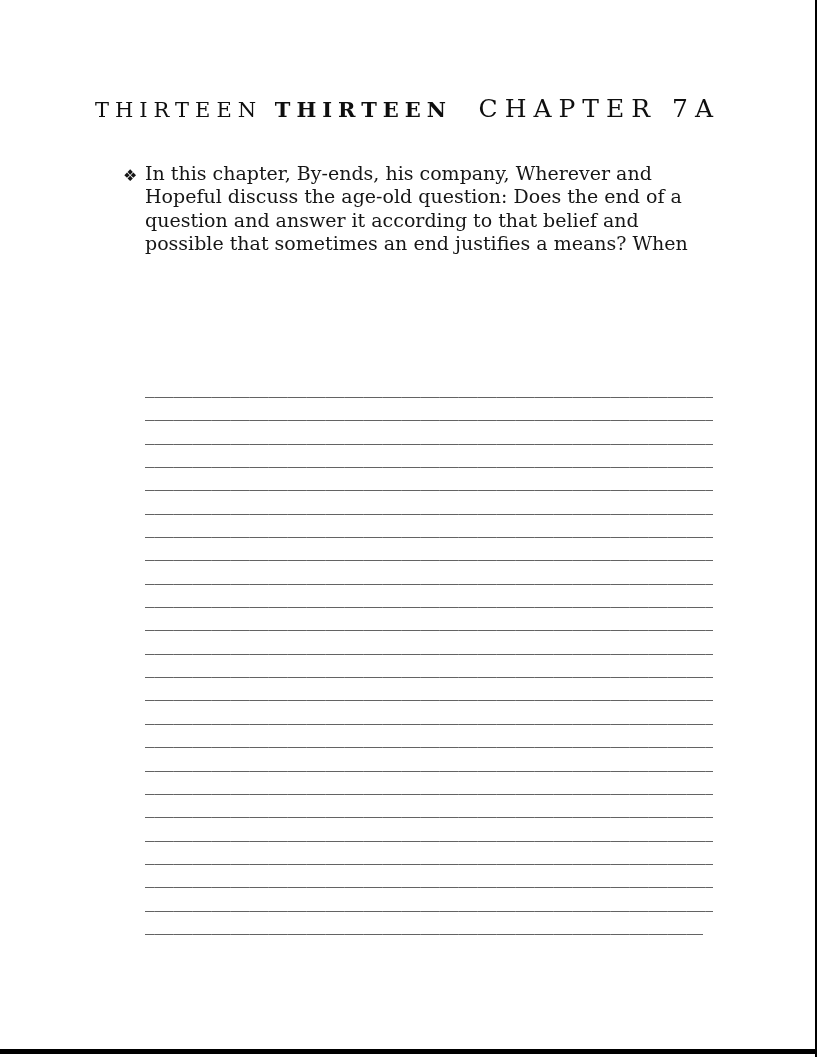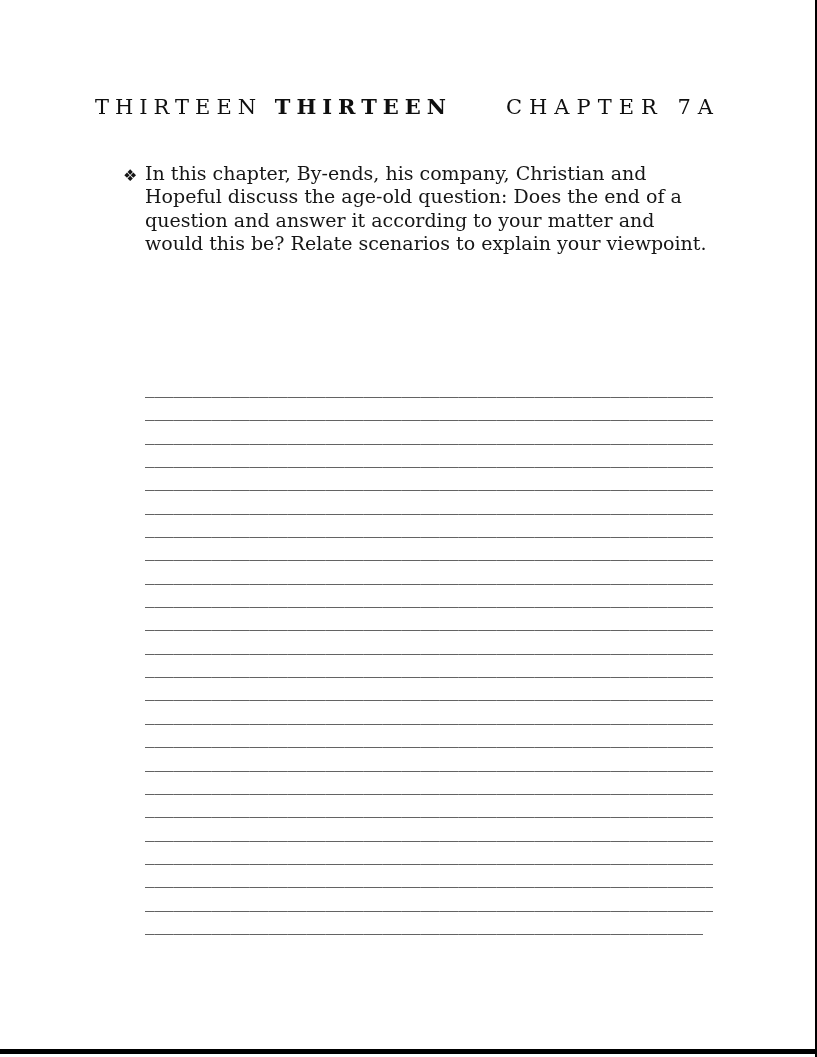--- a/index.html
+++ b/index.html
@@ -39,21 +39,21 @@
   .journal-title {
     font-size: 21px;
     letter-spacing: 6px;
     white-space: nowrap;
   }
   .journal-title .num {
     font-weight: bold;
     letter-spacing: 6px;
   }
   .chapter-title {
-    font-size: 21px;
+    font-size: 25px;
     letter-spacing: 7px;
     white-space: nowrap;
   }
 
   
   .prompt {
     position: absolute;
     left: 123px; top: 162px;
     width: 585px;
     font-size: 19px;
@@ -95,24 +95,24 @@
 <div class="header">
   <div class="journal-title">
     <span>THIRTEEN</span><span>&nbsp;</span><span class="num">THIRTEEN</span>
   </div>
   <div class="chapter-title">CHAPTER 7A</div>
 </div>
 
 <div class="prompt">
   <span class="bullet">❖</span>
   <div>
-      <div class="prompt-line">In this chapter, By-ends, his company, Christian and</div>
+      <div class="prompt-line">In this chapter, By-ends, his company, Wherever and</div>
       <div class="prompt-line">Hopeful discuss the age-old question: Does the end of a</div>
-      <div class="prompt-line">question and answer it according to your matter and</div>
-      <div class="prompt-line">would this be? Relate scenarios to explain your viewpoint.</div>
+      <div class="prompt-line">question and answer it according to that belief and</div>
+      <div class="prompt-line">possible that sometimes an end justifies a means? When</div>
     </div>
 </div>
 
 <div class="writing-lines">
     <div class="wline">______________________________________________________________________</div>
     <div class="wline">______________________________________________________________________</div>
     <div class="wline">______________________________________________________________________</div>
     <div class="wline">______________________________________________________________________</div>
     <div class="wline">______________________________________________________________________</div>
     <div class="wline">______________________________________________________________________</div>

